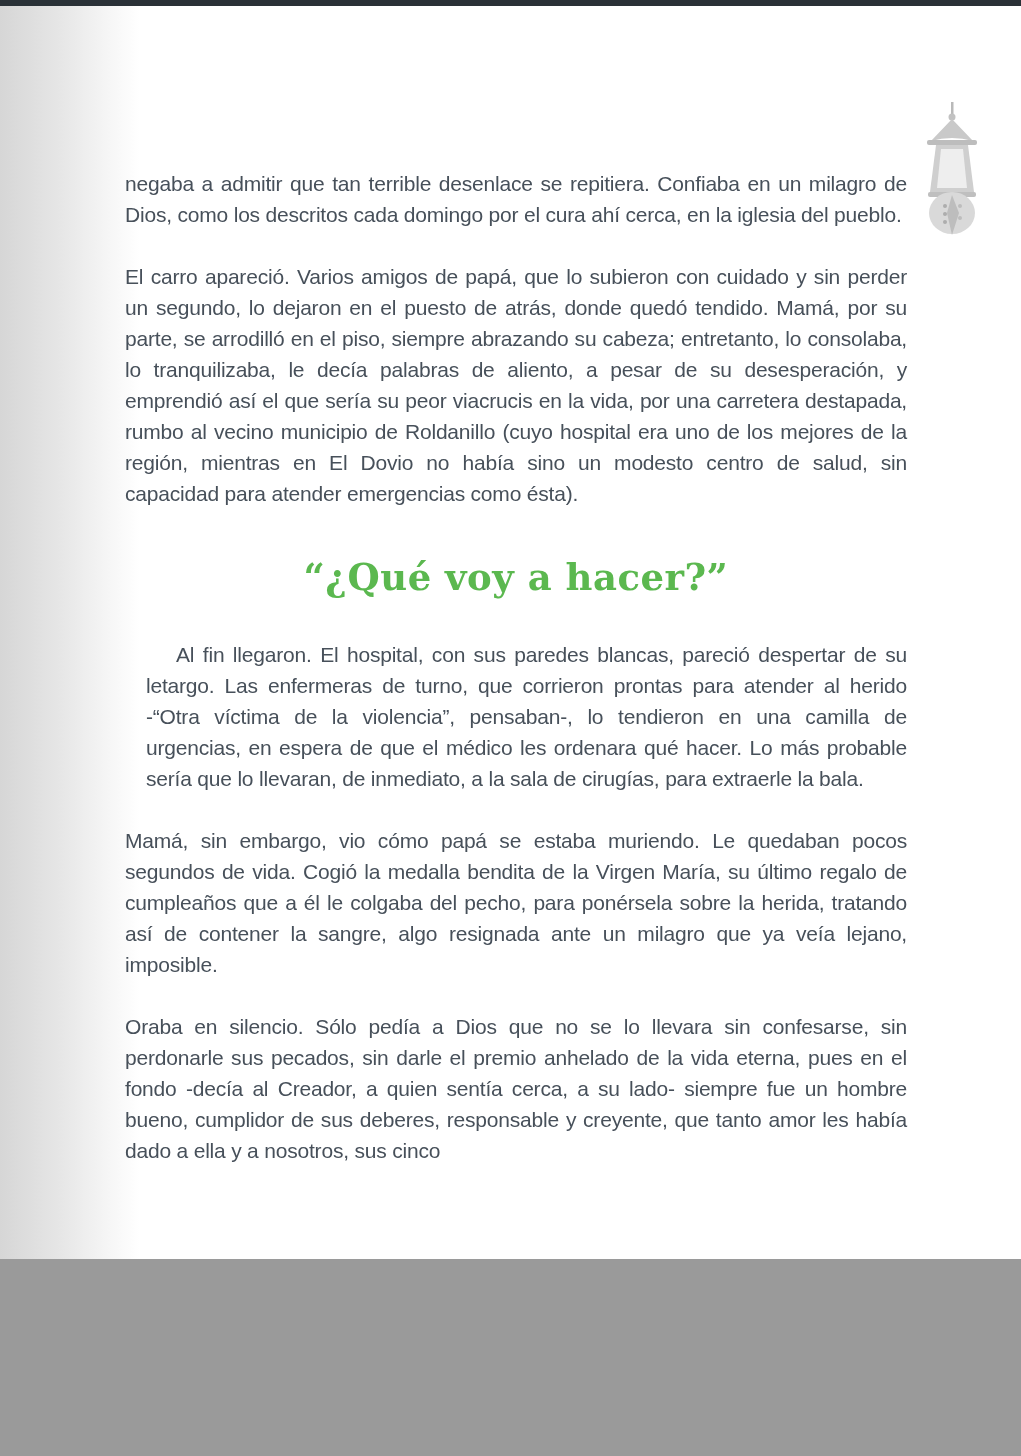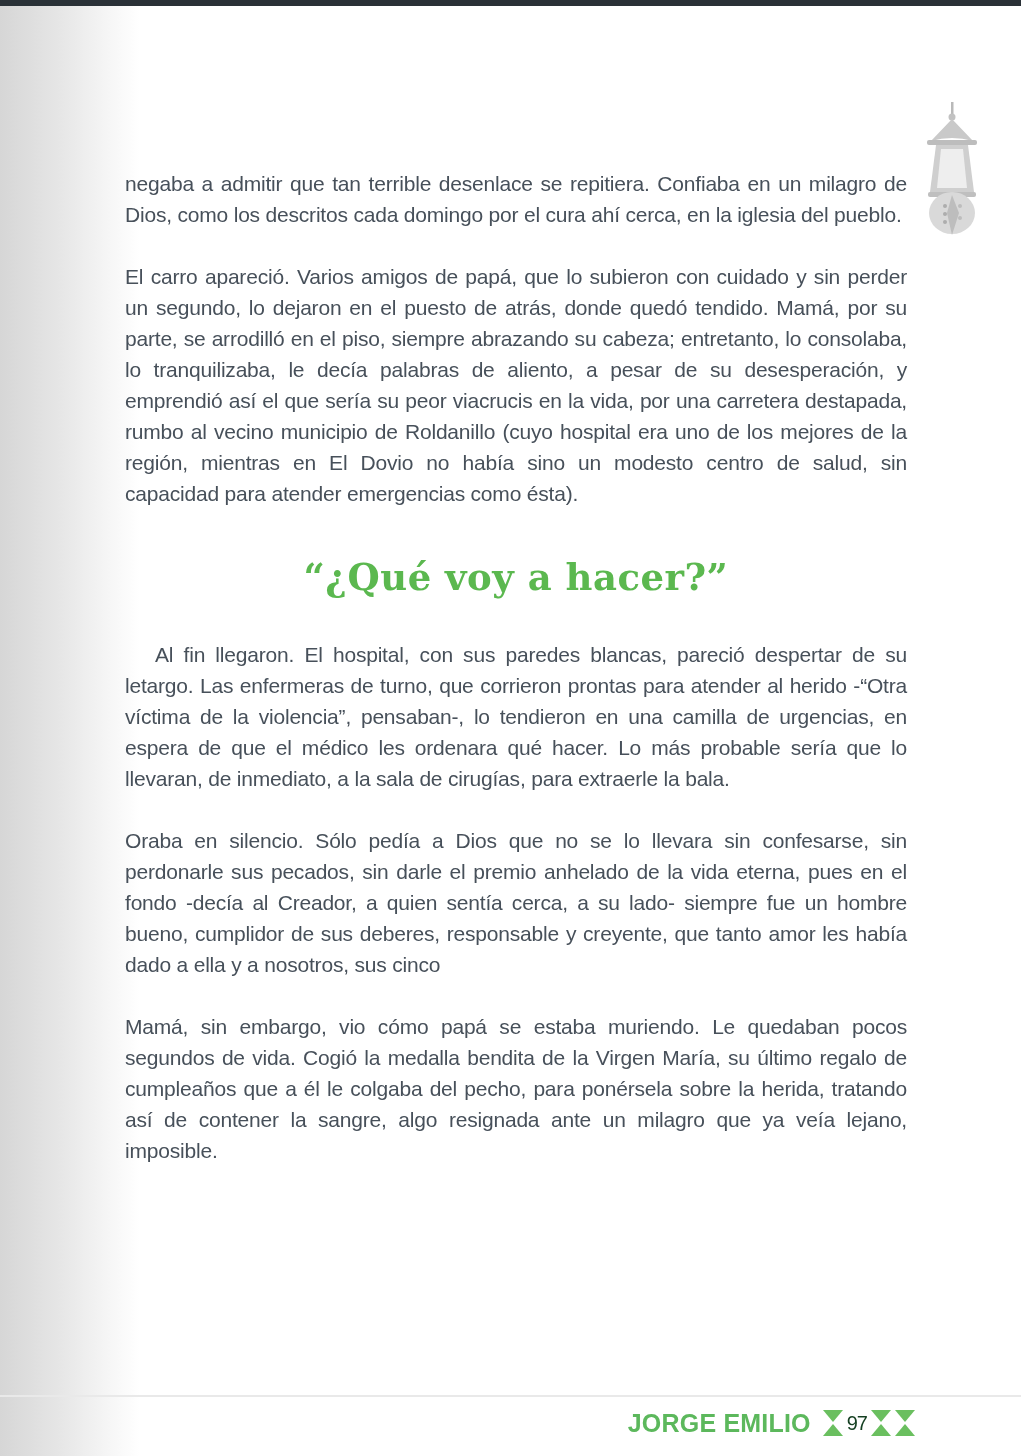--- a/index.html
+++ b/index.html
@@ -1,19 +1,19 @@
 <!DOCTYPE html>
 <html><head>
 <meta charset="utf-8">
 <style>
   html, body { margin: 0; padding: 0; background: #9a9a9a; }
   .page {
     position: relative;
     width: 1021px;
-    height: 1456px;
+    height: 1259px;
     margin: 0 auto;
     background: #ffffff;
     overflow: hidden;
     font-family: "Liberation Sans", "DejaVu Sans", sans-serif;
   }
   .top-edge-bar {
     position: absolute;
     top: 0; left: 0;
     width: 100%; height: 6px;
     background: #2a3137;
@@ -35,21 +35,21 @@
     width: 782px;
     color: #47505a;
     font-size: 21px;
     line-height: 31px;
     letter-spacing: -0.2px;
     text-align: justify;
   }
   .text-column p {
     margin: 0 0 31px 0;
   }
-  .text-column p.indent { text-indent: 30px; }
+  .text-column p.indent { text-indent: 30px; margin-left: 21px; }
   .section-heading {
     margin: 48px 0 42px 0;
     text-align: center;
     font-family: "DejaVu Serif", "Liberation Serif", serif;
     font-weight: bold;
     font-size: 37px;
     line-height: 40px;
     color: #5bb84f;
     letter-spacing: 0.5px;
   }
@@ -113,22 +113,22 @@
       <circle cx="48" cy="106" r="2" fill="#bdbdbd"></circle>
       <circle cx="48" cy="118" r="2" fill="#bdbdbd"></circle>
     </svg>
   </div>
 
   <div class="text-column">
     <p>negaba a admitir que tan terrible desenlace se repitiera. Confiaba en un milagro de Dios, como los descritos cada domingo por el cura ahí cerca, en la iglesia del pueblo.</p>
     <p>El carro apareció. Varios amigos de papá, que lo subieron con cuidado y sin perder un segundo, lo dejaron en el puesto de atrás, donde quedó tendido. Mamá, por su parte, se arrodilló en el piso, siempre abrazando su cabeza; entretanto, lo consolaba, lo tranquilizaba, le decía palabras de aliento, a pesar de su desesperación, y emprendió así el que sería su peor viacrucis en la vida, por una carretera destapada, rumbo al vecino municipio de Roldanillo (cuyo hospital era uno de los mejores de la región, mientras en El Dovio no había sino un modesto centro de salud, sin capacidad para atender emergencias como ésta).</p>
     <h1 class="section-heading">“¿Qué voy a hacer?”</h1>
     <p class="indent">Al fin llegaron. El hospital, con sus paredes blancas, pareció despertar de su letargo. Las enfermeras de turno, que corrieron prontas para atender al herido -“Otra víctima de la violencia”, pensaban-, lo tendieron en una camilla de urgencias, en espera de que el médico les ordenara qué hacer. Lo más probable sería que lo llevaran, de inmediato, a la sala de cirugías, para extraerle la bala.</p>
+    <p>Mamá, sin embargo, vio cómo papá se estaba muriendo. Le quedaban pocos segundos de vida. Cogió la medalla bendita de la Virgen María, su último regalo de cumpleaños que a él le colgaba del pecho, para ponérsela sobre la herida, tratando así de contener la sangre, algo resignada ante un milagro que ya veía lejano, imposible.</p>
     <p>Oraba en silencio. Sólo pedía a Dios que no se lo llevara sin confesarse, sin perdonarle sus pecados, sin darle el premio anhelado de la vida eterna, pues en el fondo -decía al Creador, a quien sentía cerca, a su lado- siempre fue un hombre bueno, cumplidor de sus deberes, responsable y creyente, que tanto amor les había dado a ella y a nosotros, sus cinco</p>
-    <p>Mamá, sin embargo, vio cómo papá se estaba muriendo. Le quedaban pocos segundos de vida. Cogió la medalla bendita de la Virgen María, su último regalo de cumpleaños que a él le colgaba del pecho, para ponérsela sobre la herida, tratando así de contener la sangre, algo resignada ante un milagro que ya veía lejano, imposible.</p>
   </div>
 
   <div class="footer-divider"></div>
 
   <div class="footer-row">
     <span class="author-name author-first">JORGE EMILIO</span>
     <span class="page-marker">
       <svg width="20" height="26" viewBox="0 0 20 26">
         <polygon points="0,0 20,0 10,12" fill="#6abf5f"></polygon>
         <polygon points="0,26 20,26 10,14" fill="#6abf5f"></polygon>

